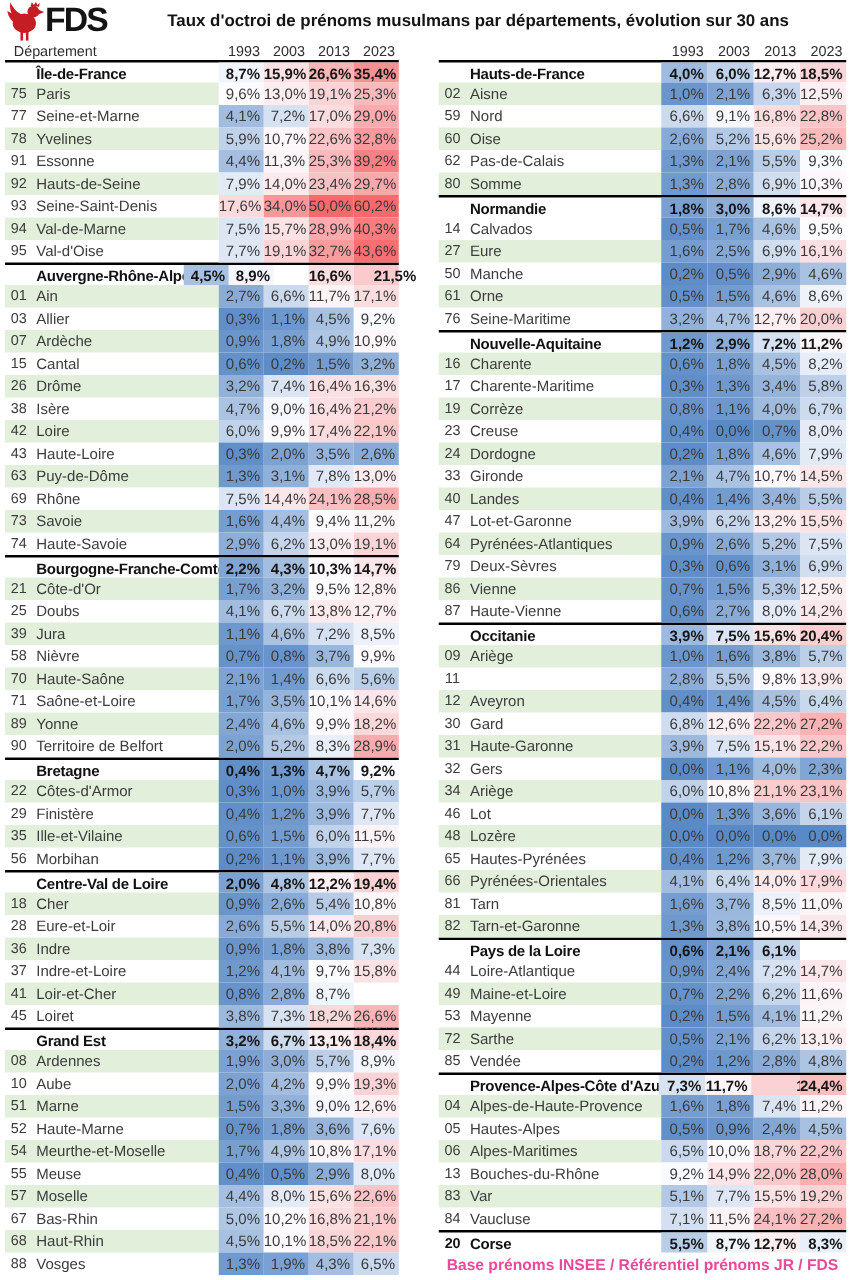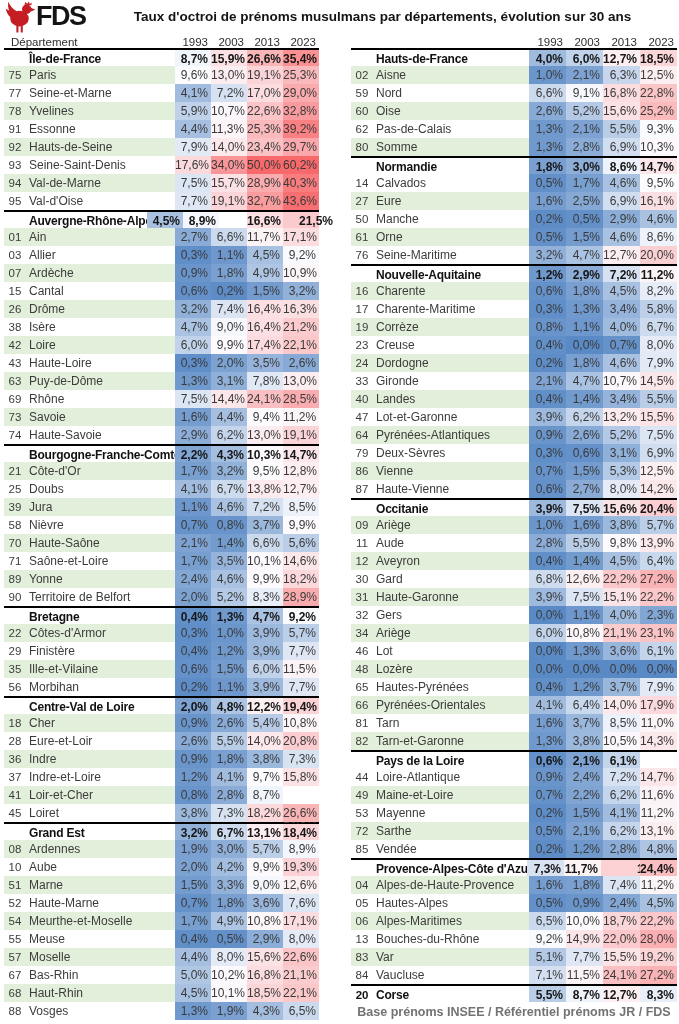--- a/index.html
+++ b/index.html
@@ -31,21 +31,21 @@
   .cell-label { display: flex; flex: 1; overflow: hidden; }
   .cell-label.stripe { background: #E2EFDA; }
   .code { width: 22px; flex: none; text-align: center; font-size: 11.5px; color: #3c3c3c; }
   .nm { flex: 1; padding-left: 3px; white-space: nowrap; color: #3c3c3c; }
   .region .nm, .region .code { color: #111; letter-spacing: -0.2px; }
   .val { flex: none; text-align: right; padding-right: 3px; color: #3a3a3a; }
   .t-left  .val { width: 36px; }
   .t-right .val { width: 37px; }
   .region .val { color: #161616; }
 
-  .footer { height: 18px; line-height: 18px; text-align: center; font-weight: bold; font-size: 12.5px; color: #737373; padding-top: 1px; }
+  .footer { height: 18px; line-height: 18px; text-align: center; font-weight: bold; font-size: 12.5px; color: #ec4899; padding-top: 1px; }
 </style>
 </head>
 <body>
 
 <div class="topbar">
   <div class="logo">
     <svg width="31" height="32" viewBox="0 0 30 31">
       <g fill="#C41E24">
         <path d="M3.2 0.8 C2.2 6.8 4.2 11.6 8.2 14.6 L11.6 10 C7.2 8 5.2 4.8 3.2 0.8 Z"></path>
         <path d="M0.8 7.6 C1.8 12.8 4.6 16.6 8.8 17.8 L10.6 12.8 Z"></path>
@@ -891,21 +891,20 @@
             <span class="nm">Ariège</span>
           </div>
           <span class="val" style="background: rgb(107, 150, 204);">1,0%</span>
           <span class="val" style="background: rgb(118, 157, 208);">1,6%</span>
           <span class="val" style="background: rgb(155, 184, 221);">3,8%</span>
           <span class="val" style="background: rgb(188, 207, 233);">5,7%</span>
         </div>
         <div class="row">
           <div class="cell-label">
             <span class="code">11</span>
-            <span class="nm">Aude</span>
           </div>
           <span class="val" style="background: rgb(138, 172, 215);">2,8%</span>
           <span class="val" style="background: rgb(185, 205, 231);">5,5%</span>
           <span class="val" style="background: rgb(252, 250, 253);">9,8%</span>
           <span class="val" style="background: rgb(251, 233, 236);">13,9%</span>
         </div>
         <div class="row">
           <div class="cell-label stripe">
             <span class="code">12</span>
             <span class="nm">Aveyron</span>

